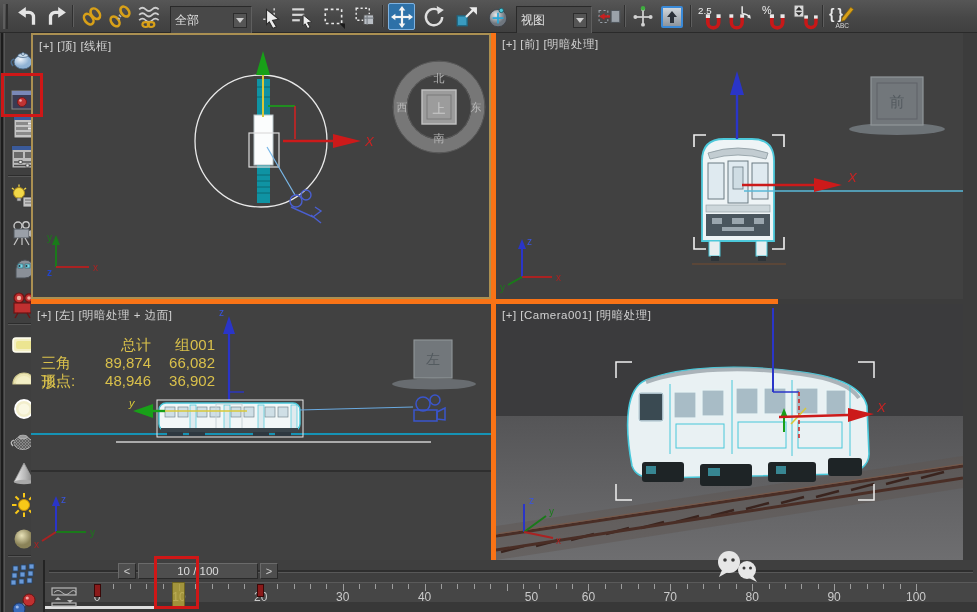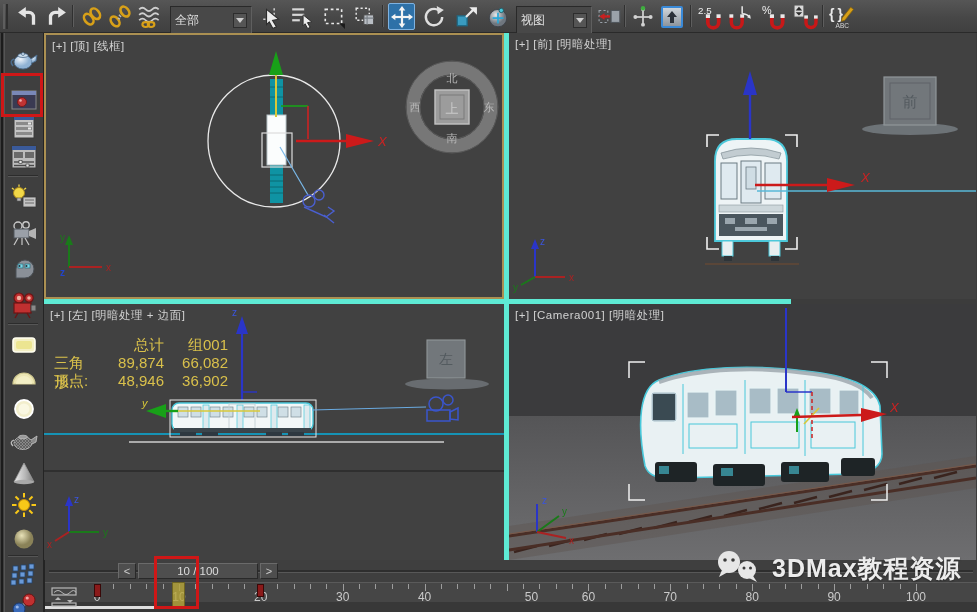--- a/index.html
+++ b/index.html
@@ -27,21 +27,21 @@
 
   
   .left-toolbar { position:absolute; left:0; top:33px; width:45px; height:579px;
     background:#3f3f3f; border-right:2px solid #242424; }
   .left-toolbar .grip-v { position:absolute; left:1px; top:0; width:4px; height:100%;
     border-left:2px solid #1c1c1c; border-right:1px solid #555; }
   .lbtn { position:absolute; left:7px; width:34px; height:28px; display:flex; align-items:center; justify-content:center; }
   .lsep { position:absolute; left:8px; width:30px; height:2px; background:#2c2c2c; border-bottom:1px solid #565656; }
 
   
-  .vp-region { position:absolute; left:44px; top:33px; width:747px; height:527px; background:#5eead4; }
+  .vp-region { position:absolute; left:31px; top:33px; width:747px; height:527px; background:#f97316; }
   .vp { position:absolute; background:#414141; overflow:hidden; }
   .vp-top    { left:0;   top:0;   width:460px; height:266px; border:2px solid #ab9052; }
   .vp-front  { left:465px; top:0; width:467px; height:266px; }
   .vp-left   { left:0;   top:271px; width:460px; height:256px; }
   .vp-cam    { left:465px; top:271px; width:467px; height:256px; }
   .vp-label { position:absolute; left:6px; top:4px; font-size:11.5px; color:#d2d2d2; letter-spacing:.5px; z-index:5; }
   .vp svg { position:absolute; left:0; top:0; }
 
   .stats { position:absolute; left:10px; top:32px; color:#d9c04b; font-size:15px; z-index:4; }
   .stats .srow { display:flex; height:18px; }
@@ -939,16 +939,15 @@
     <svg width="52" height="40" viewBox="0 0 52 40">
       <circle cx="17" cy="14" r="11" fill="#e6e6e6"></circle>
       <polygon points="10,22 7,29 16,24" fill="#e6e6e6"></polygon>
       <circle cx="13" cy="12" r="1.8" fill="#3a3a3a"></circle>
         <circle cx="21" cy="12" r="1.8" fill="#3a3a3a"></circle>
       <circle cx="35" cy="22" r="9" fill="#e6e6e6"></circle>
       <polygon points="41,28 45,34 37,30" fill="#e6e6e6"></polygon>
       <circle cx="32" cy="20" r="1.5" fill="#3a3a3a"></circle>
         <circle cx="38.5" cy="20" r="1.5" fill="#3a3a3a"></circle>
     </svg>
-    <span class="wm-text">3DMax教程资源</span>
   </div>
 
 </div>
 
 </body></html>

